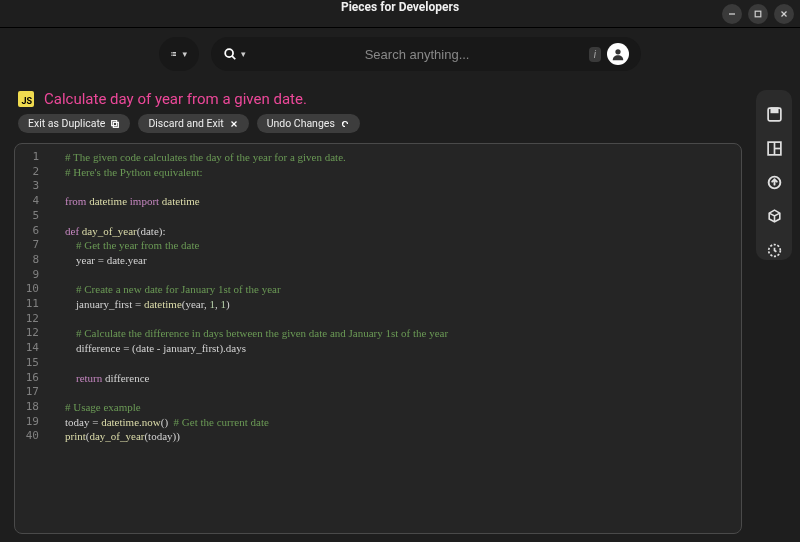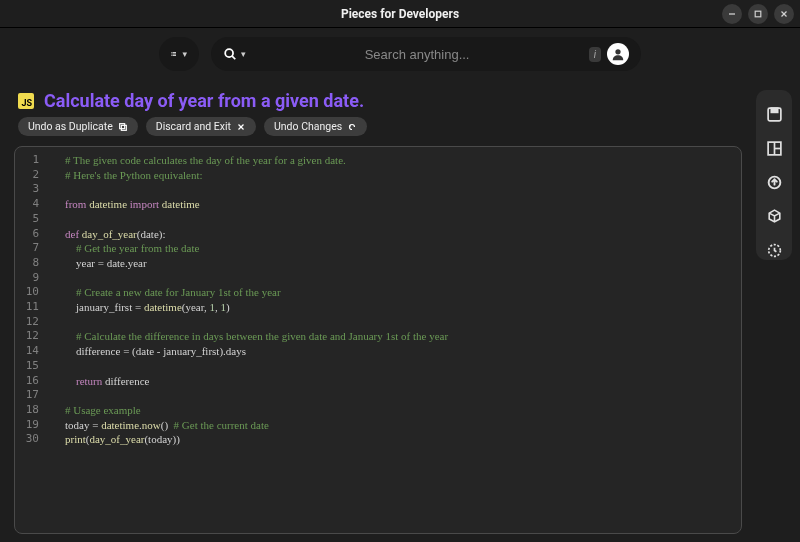--- a/index.html
+++ b/index.html
@@ -10,21 +10,20 @@
     font-family: -apple-system, BlinkMacSystemFont, "Segoe UI", Roboto, sans-serif;
     color: #e0e0e0;
     overflow: hidden;
     position: relative;
   }
   
   .titlebar {
     height: 28px;
     background: #1e1e1e;
     display: flex;
-    align-items: center;
     justify-content: center;
     position: relative;
     border-bottom: 1px solid #000;
   }
   .titlebar .title {
     font-size: 12px;
     font-weight: 700;
     color: #f0f0f0;
   }
   .window-controls {
@@ -127,23 +126,23 @@
     color: #000;
     font-size: 9px;
     font-weight: 700;
     display: flex;
     align-items: flex-end;
     justify-content: flex-end;
     padding: 0 2px 1px 0;
     border-radius: 2px;
   }
   .snippet-title {
-    font-size: 18px;
-    font-weight: 700;
-    color: #8b5cf6;
+    font-size: 15px;
+    font-weight: 400;
+    color: #ec4899;
   }
   .action-chips {
     display: flex;
     gap: 8px;
     padding: 0 4px 10px 4px;
   }
   .chip {
     background: #3d3d3d;
     border-radius: 12px;
     padding: 3px 10px;
@@ -273,21 +272,21 @@
 <div class="main">
   <div class="content">
 
     <div class="snippet-header">
       <span class="js-badge">JS</span>
       <span class="snippet-title">Calculate day of year from a given date.</span>
     </div>
 
     <div class="action-chips">
       <div class="chip">
-        <span>Undo as Duplicate</span>
+        <span>Exit as Duplicate</span>
         <svg viewBox="0 0 12 12" fill="none" stroke="#fff" stroke-width="1.4">
             <rect x="2" y="2" width="6" height="6"></rect>
             <rect x="4" y="4" width="6" height="6"></rect>
           </svg>
       </div>
       <div class="chip">
         <span>Discard and Exit</span>
         <svg viewBox="0 0 12 12" fill="none" stroke="#fff" stroke-width="1.4">
             <line x1="3" y1="3" x2="9" y2="9"></line>
             <line x1="9" y1="3" x2="3" y2="9"></line>
@@ -316,21 +315,21 @@
           <div>10</div>
           <div>11</div>
           <div>12</div>
           <div>12</div>
           <div>14</div>
           <div>15</div>
           <div>16</div>
           <div>17</div>
           <div>18</div>
           <div>19</div>
-          <div>30</div>
+          <div>40</div>
         </div>
       <div class="code" id="code"><span class="line"><span class="tok-c"># The given code calculates the day of the year for a given date.</span></span><span class="line"><span class="tok-c"># Here's the Python equivalent:</span></span><span class="line">&nbsp;</span><span class="line"><span class="tok-k">from</span> <span class="tok-f">datetime</span> <span class="tok-k">import</span> <span class="tok-f">datetime</span></span><span class="line">&nbsp;</span><span class="line"><span class="tok-k">def</span> <span class="tok-f">day_of_year</span>(date):</span><span class="line">    <span class="tok-c"># Get the year from the date</span></span><span class="line">    year = date.year</span><span class="line">&nbsp;</span><span class="line">    <span class="tok-c"># Create a new date for January 1st of the year</span></span><span class="line">    january_first = <span class="tok-f">datetime</span>(year, <span class="tok-n">1</span>, <span class="tok-n">1</span>)</span><span class="line">&nbsp;</span><span class="line">    <span class="tok-c"># Calculate the difference in days between the given date and January 1st of the year</span></span><span class="line">    difference = (date - january_first).days</span><span class="line">&nbsp;</span><span class="line">    <span class="tok-k">return</span> difference</span><span class="line">&nbsp;</span><span class="line"><span class="tok-c"># Usage example</span></span><span class="line">today = <span class="tok-f">datetime</span>.<span class="tok-f">now</span>()  <span class="tok-c"># Get the current date</span></span><span class="line"><span class="tok-f">print</span>(<span class="tok-f">day_of_year</span>(today))</span></div>
     </div>
 
   </div>
 
   <div class="rail">
     <div class="ricon">
       <svg viewBox="0 0 16 16" fill="none" stroke="currentColor" stroke-width="1.6">
           <rect x="2" y="2" width="12" height="12" rx="1.5"></rect>

